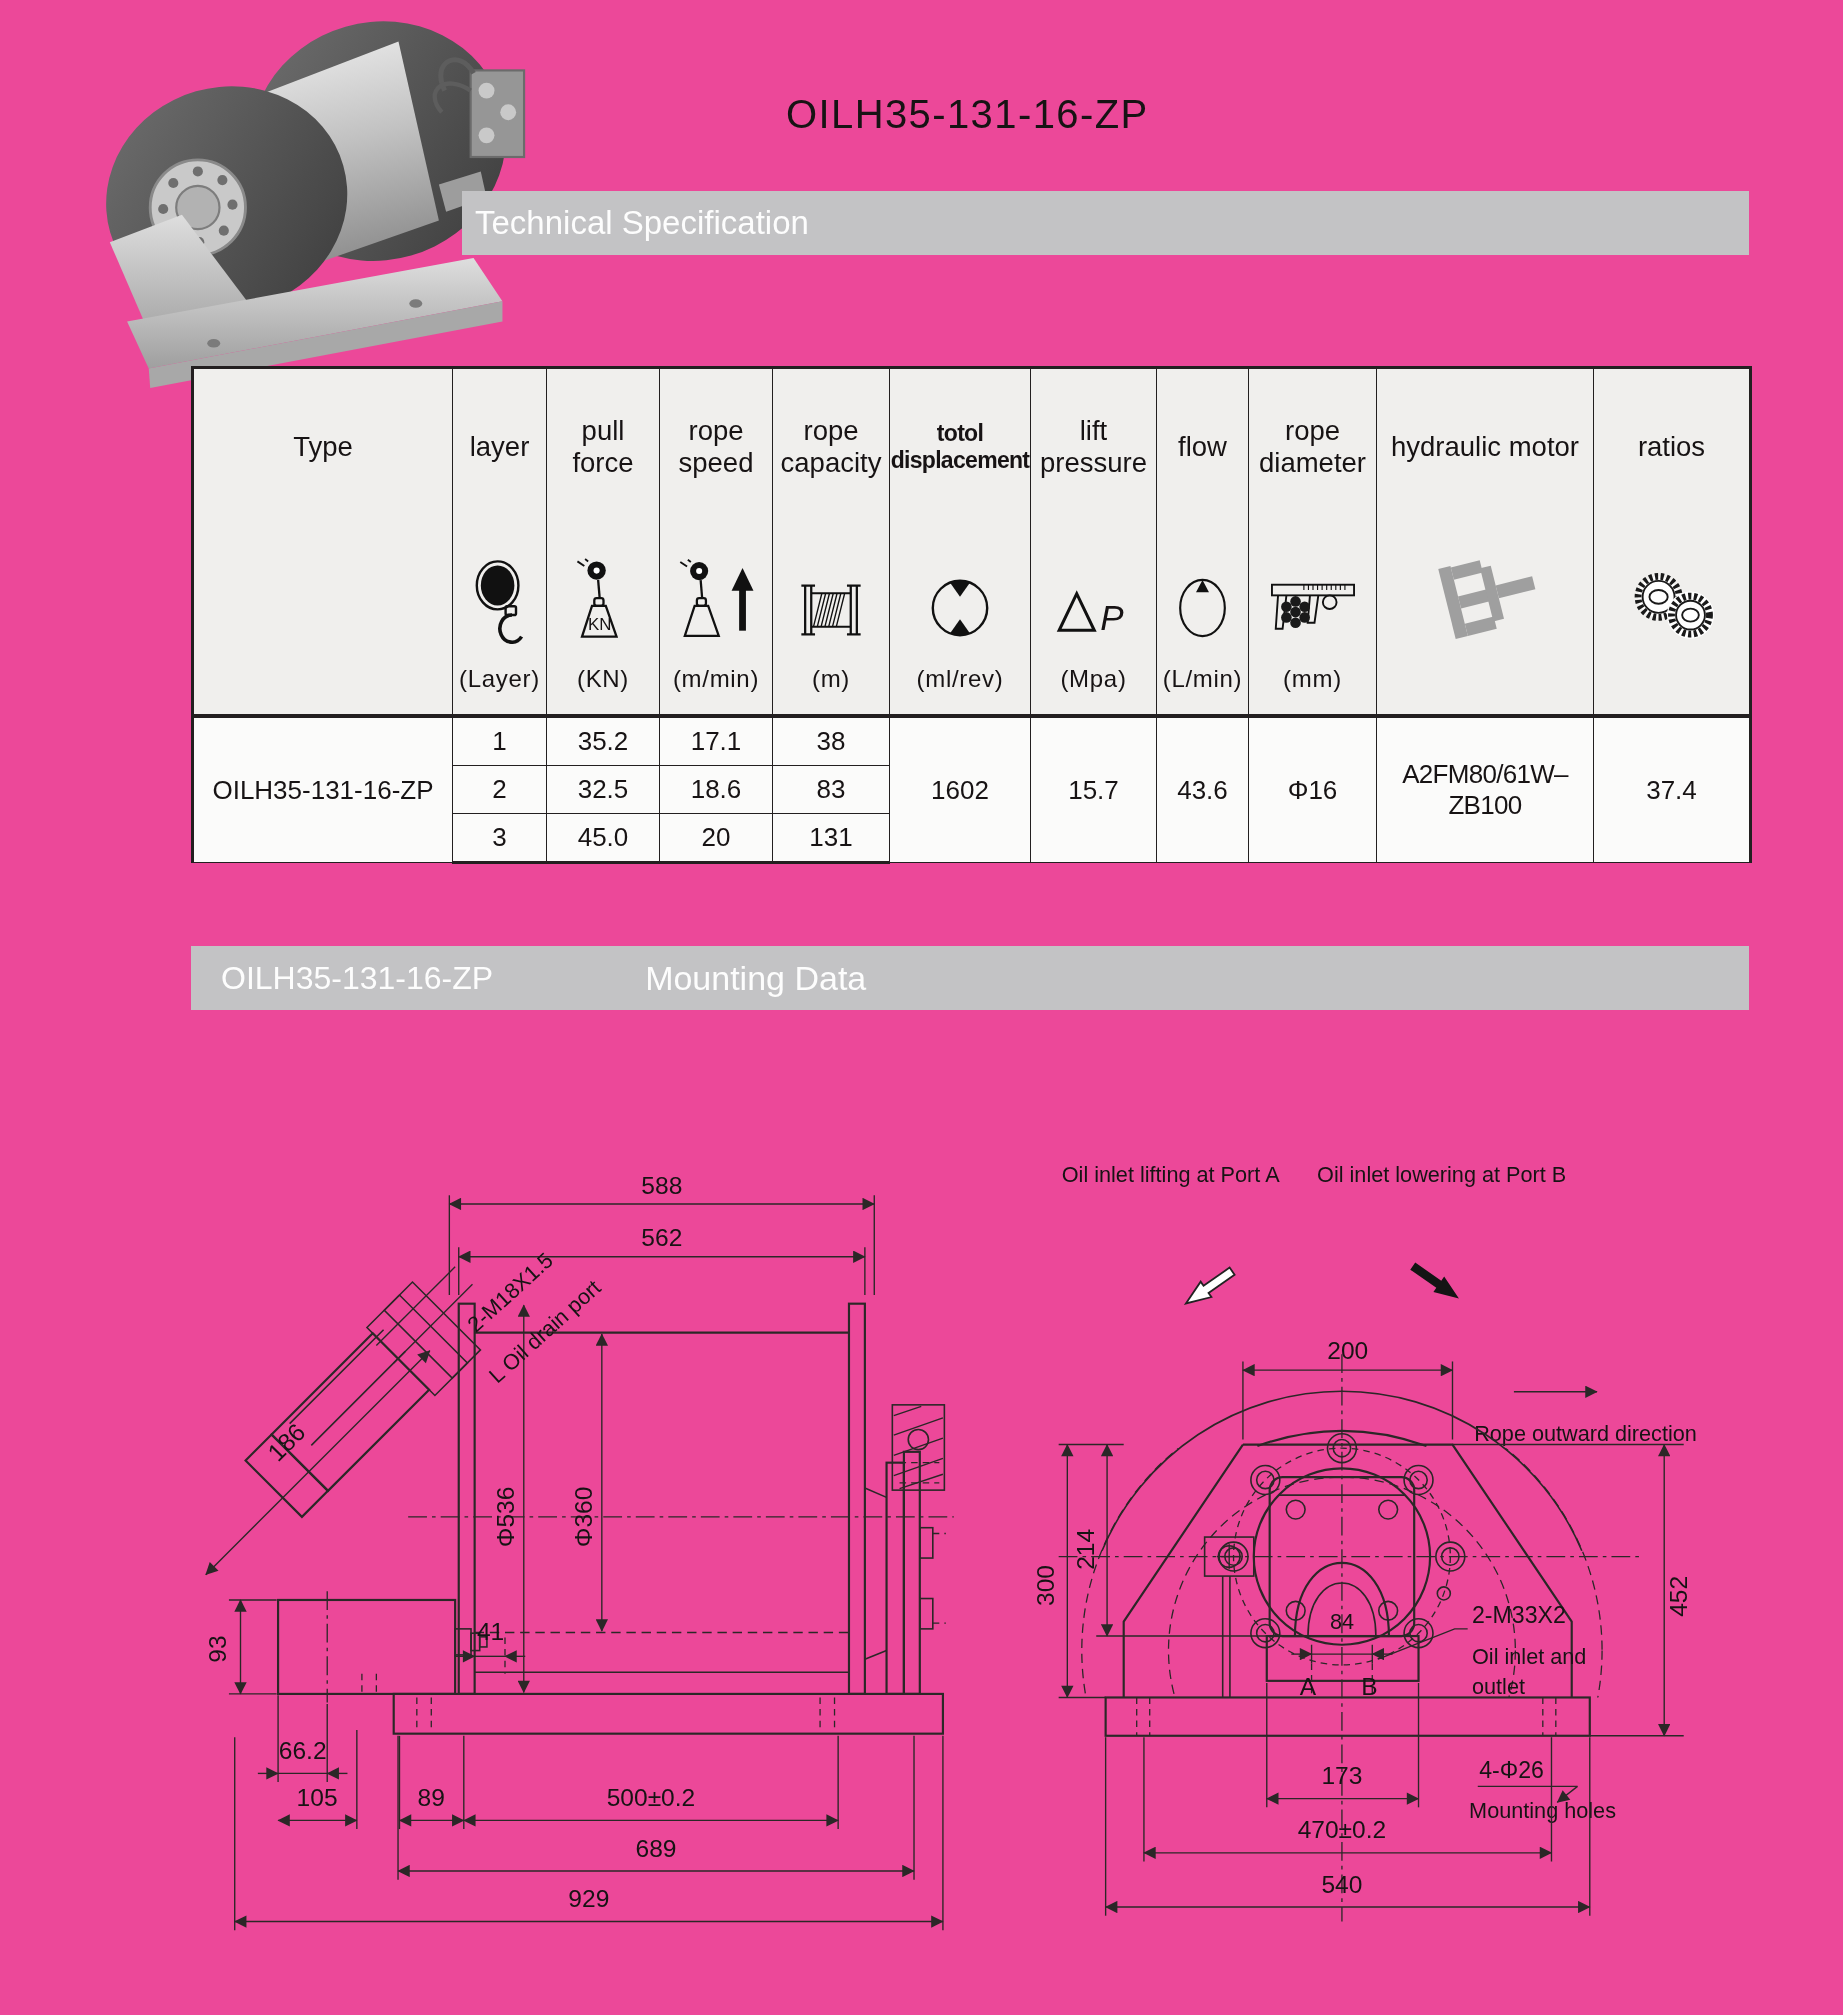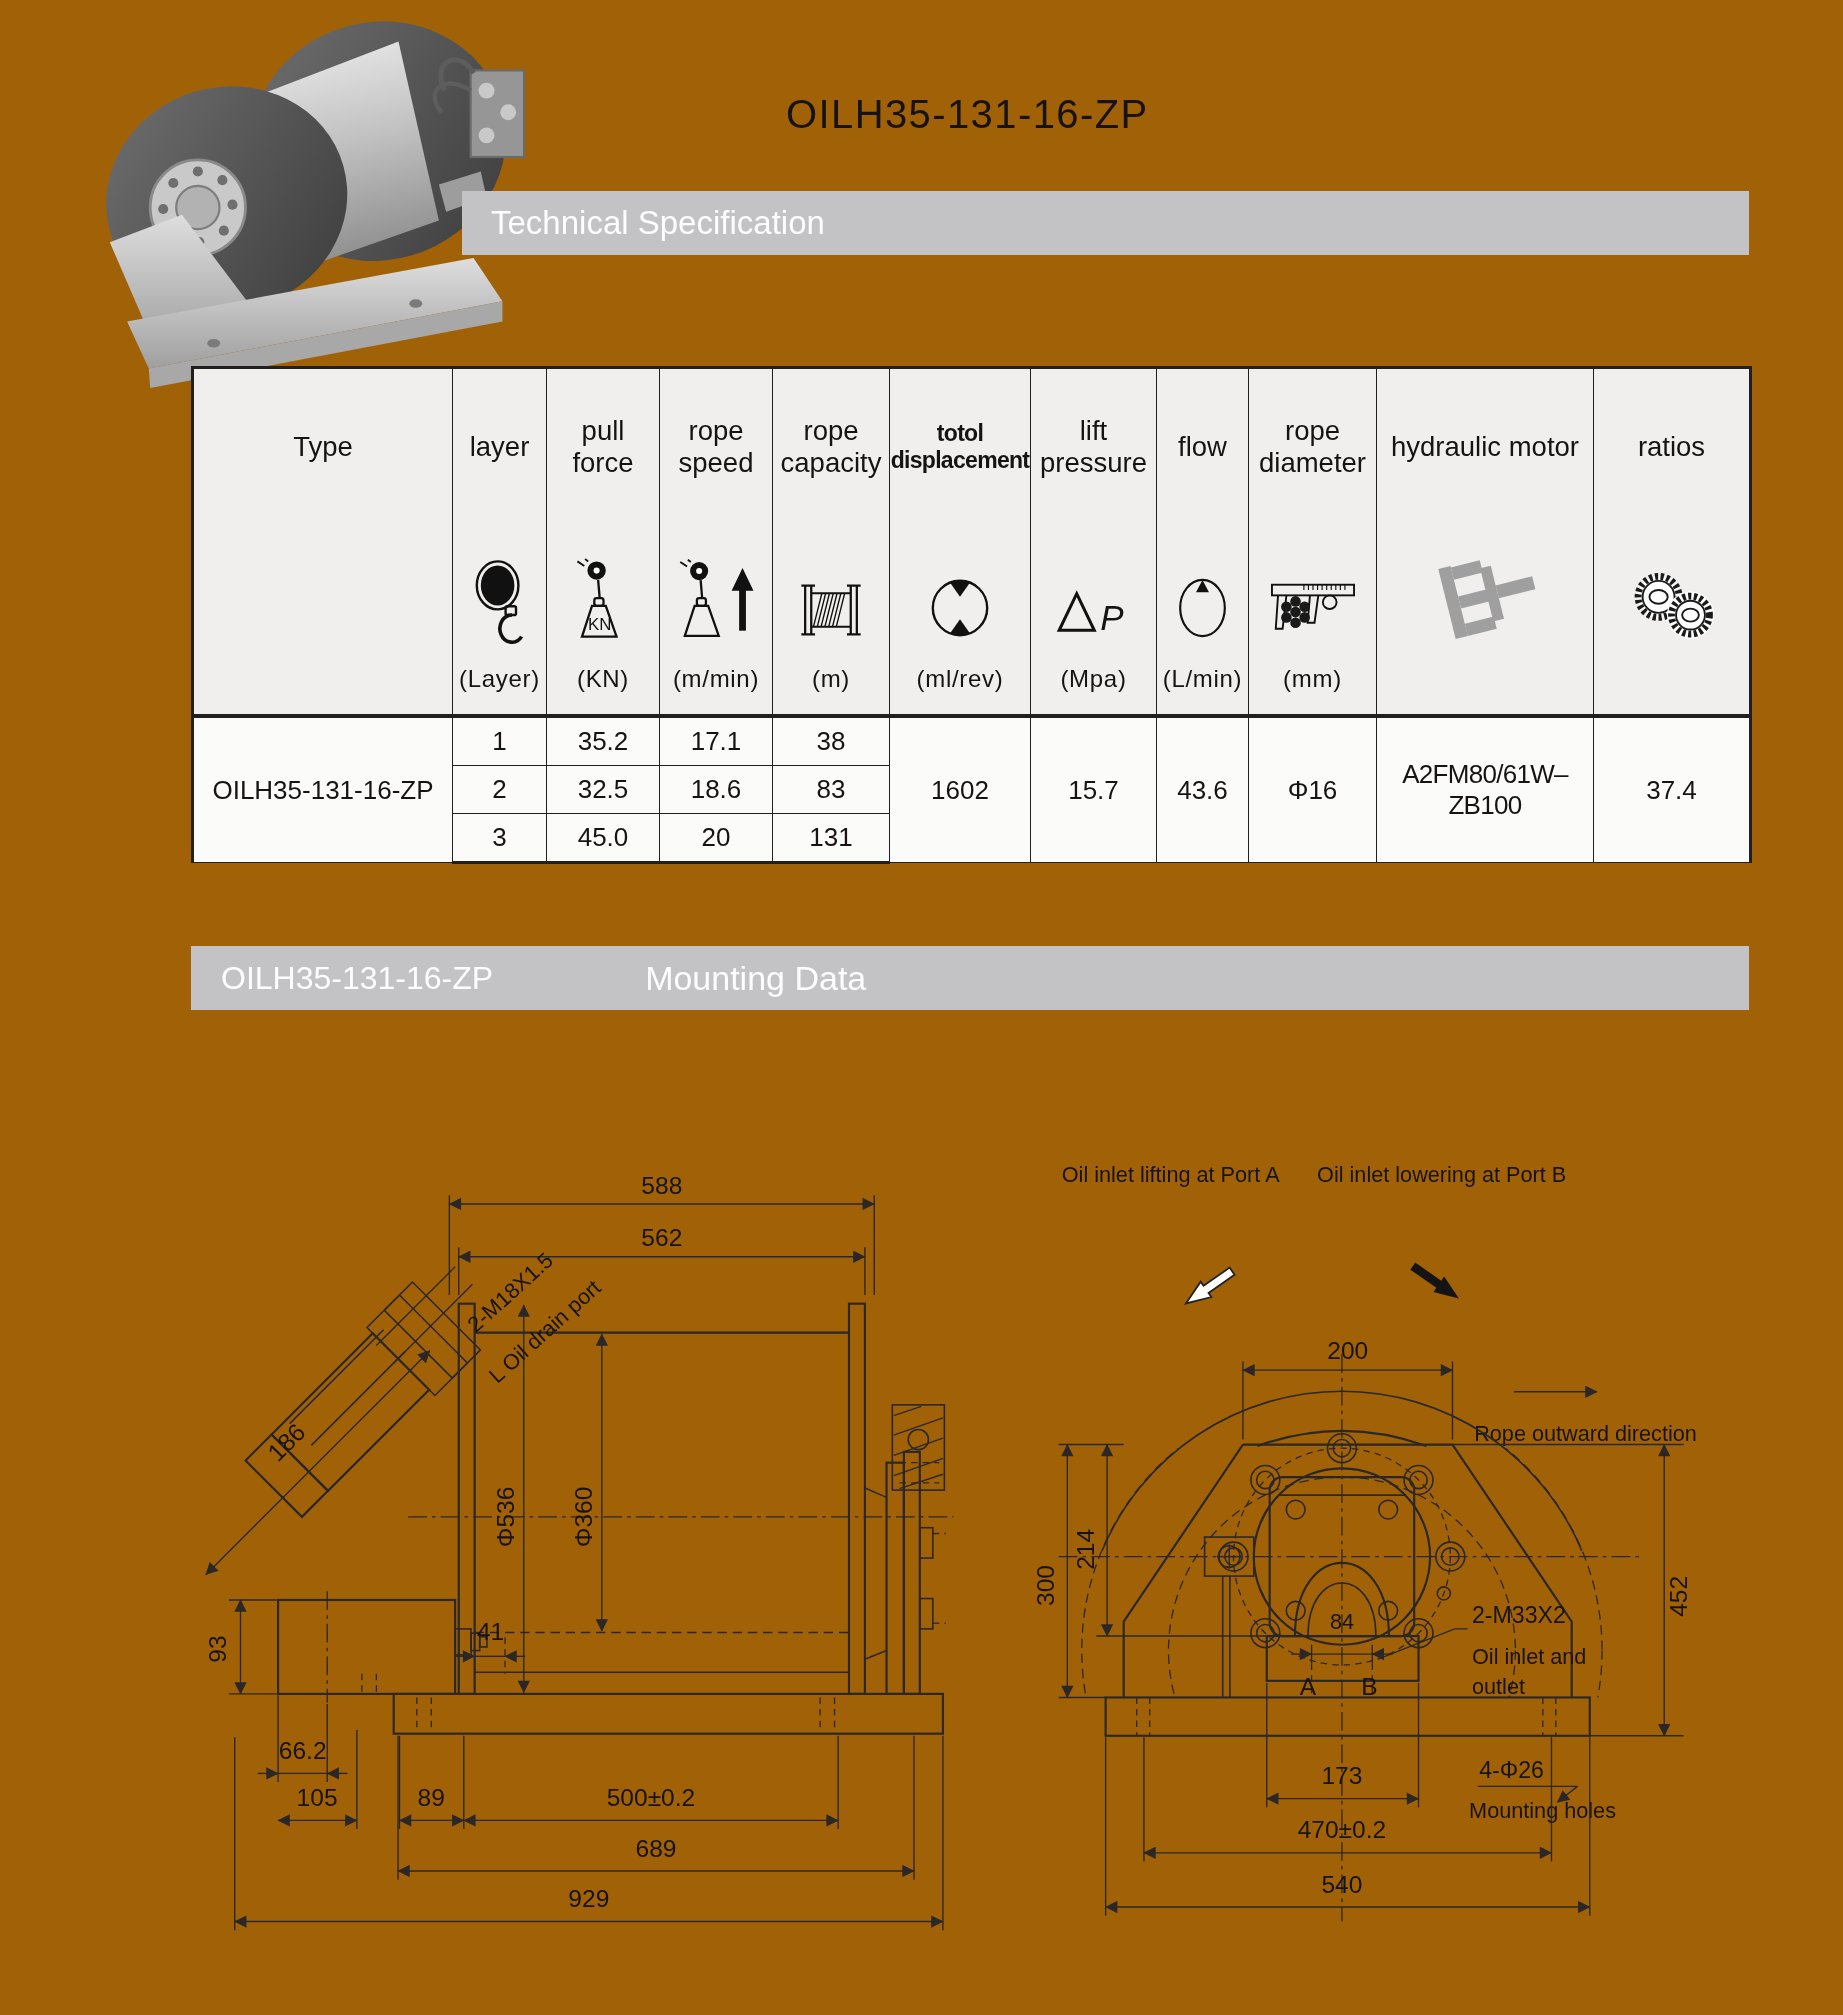--- a/index.html
+++ b/index.html
@@ -1,23 +1,23 @@
 <!DOCTYPE html>
 <html style="font-size:11.6px"><head>
 <meta charset="utf-8">
 <style>
   html,body{margin:0;padding:0;background:#fff;}
-  .page{position:relative;width:1843px;height:2015px;background:#a16207;overflow:hidden;
+  .page{position:relative;width:1843px;height:2015px;background:#ec4899;overflow:hidden;
         font-family:"Liberation Sans", sans-serif;color:#1d191a;}
   .abs{position:absolute;}
   
   .title{left:786px;top:92px;font-size:40px;letter-spacing:1.4px;color:#171314;}
   
   .banner{background:#c3c3c5;color:#fdfdfd;display:flex;align-items:center;}
-  .banner.tech{left:462px;top:191px;width:1287px;height:64px;font-size:33px;padding-left:29px;box-sizing:border-box;}
+  .banner.tech{left:462px;top:191px;width:1287px;height:64px;font-size:33px;padding-left:13px;box-sizing:border-box;}
   .banner.mount{left:191px;top:946px;width:1558px;height:64px;font-size:32px;padding-left:30px;box-sizing:border-box;gap:152px;}
   .banner.mount .m2{font-size:34px;text-align:center;}
   
   table.spec{left:191px;top:366px;position:absolute;border-collapse:collapse;table-layout:fixed;
              width:1558px;}
   table.spec td{border:1.4px solid #231f20;text-align:center;vertical-align:middle;
                 font-size:26px;color:#171314;background:#fbfbfa;padding:0;}
   table.spec tr.hdr td{background:#f0efed;border-bottom:4.3px solid #231f20;height:345px;}
   table.spec td.outer-l{border-left:3.6px solid #231f20;}
   table.spec td.outer-r{border-right:3.6px solid #231f20;}

